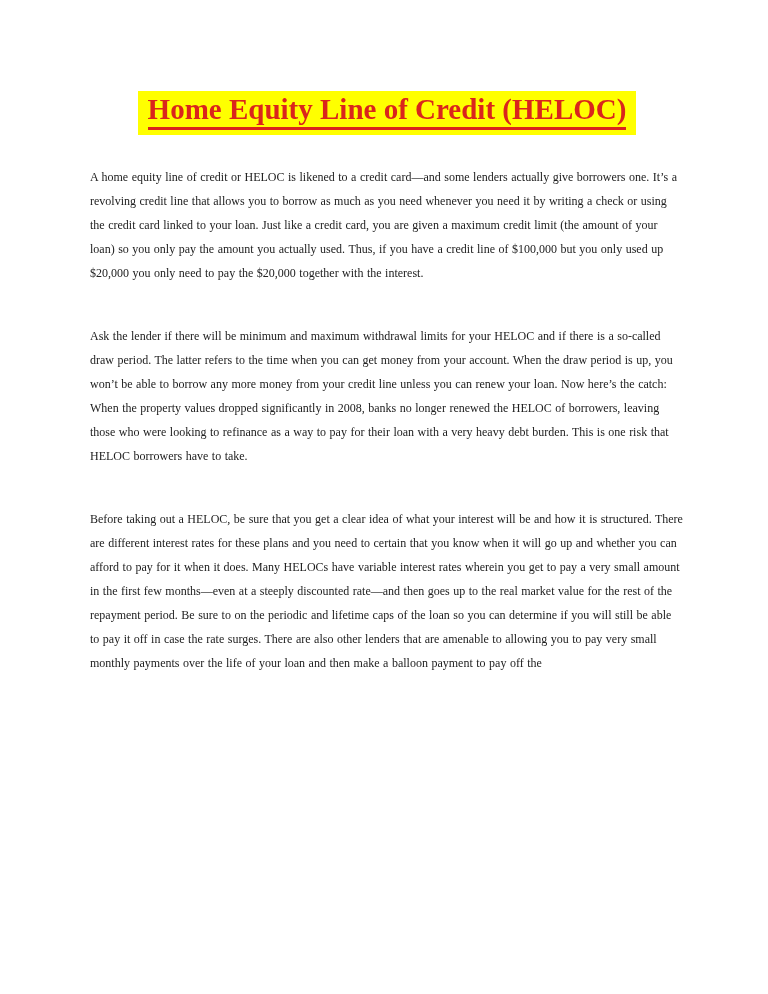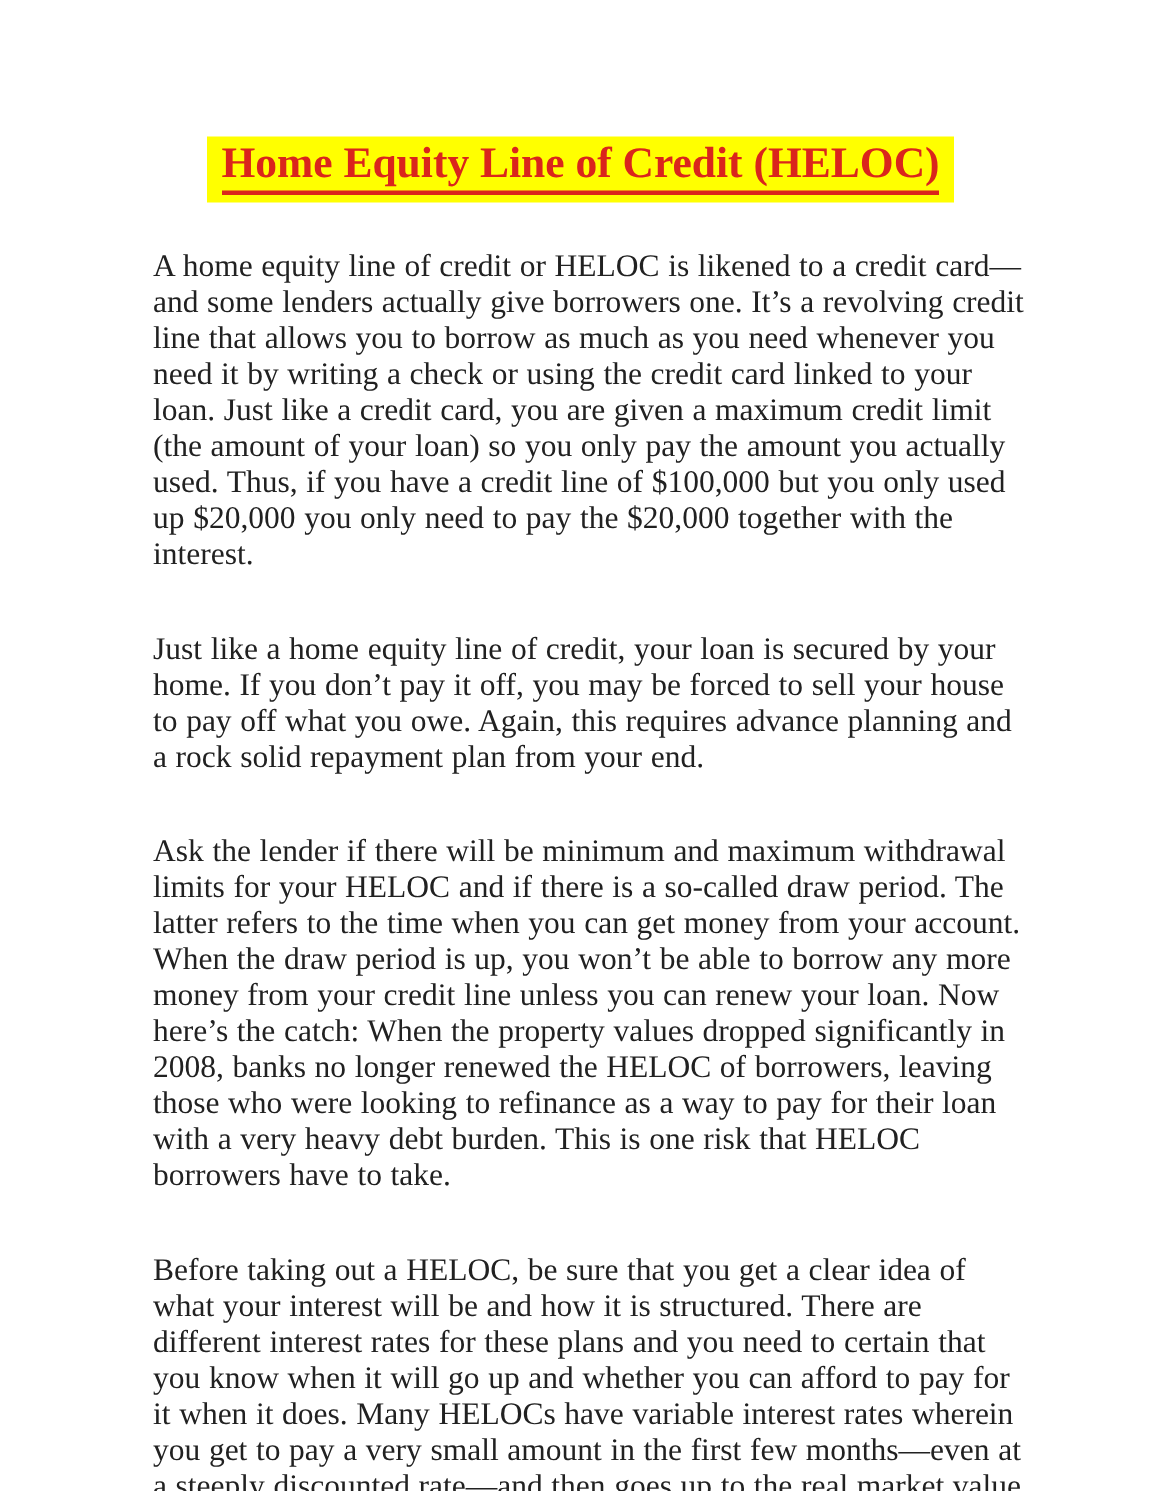--- a/index.html
+++ b/index.html
@@ -34,40 +34,39 @@
   .title-text {
     display: inline-block;
     font-size: 29px;
     font-weight: bold;
     color: #da251c;
     letter-spacing: 0px;
     border-bottom: 3px solid #c2410c;
     padding-bottom: 1px;
   }
   .body-text p {
-    font-size: 21px;
+    font-size: 12px;
     line-height: 24px;
     color: #212121;
-    margin: 0 0 39px 12px;
+    margin: 0 0 39px 0;
     text-align: left;
     word-spacing: 0.5px;
   }
   .body-text p:last-child {
     margin-bottom: 0;
   }
 </style>
 </head>
 <body>
 
 <div class="page">
 
   <div class="title-row">
     <span class="title-highlight" style="background: rgb(255, 255, 0);"><span class="title-text" style="color: rgb(218, 37, 28); border-bottom-color: rgb(218, 37, 28);">Home Equity Line of Credit (HELOC)</span></span>
   </div>
 
   <div class="body-text">
     <p style="color: rgb(33, 33, 33);">A home equity line of credit or HELOC is likened to a credit card—and some lenders actually give borrowers one. It’s a revolving credit line that allows you to borrow as much as you need whenever you need it by writing a check or using the credit card linked to your loan. Just like a credit card, you are given a maximum credit limit (the amount of your loan) so you only pay the amount you actually used. Thus, if you have a credit line of $100,000 but you only used up $20,000 you only need to pay the $20,000 together with the interest.</p>
-    <p style="color: rgb(33, 33, 33);">Just like a home equity line of credit, your loan is secured by your home. If you don’t pay it off, you may be forced to sell your house to pay off what you owe. Again, this requires advance planning and a rock solid repayment plan from your end.</p>
     <p style="color: rgb(33, 33, 33);">Ask the lender if there will be minimum and maximum withdrawal limits for your HELOC and if there is a so-called draw period. The latter refers to the time when you can get money from your account. When the draw period is up, you won’t be able to borrow any more money from your credit line unless you can renew your loan. Now here’s the catch: When the property values dropped significantly in 2008, banks no longer renewed the HELOC of borrowers, leaving those who were looking to refinance as a way to pay for their loan with a very heavy debt burden. This is one risk that HELOC borrowers have to take.</p>
     <p style="color: rgb(33, 33, 33);">Before taking out a HELOC, be sure that you get a clear idea of what your interest will be and how it is structured. There are different interest rates for these plans and you need to certain that you know when it will go up and whether you can afford to pay for it when it does. Many HELOCs have variable interest rates wherein you get to pay a very small amount in the first few months—even at a steeply discounted rate—and then goes up to the real market value for the rest of the repayment period. Be sure to on the periodic and lifetime caps of the loan so you can determine if you will still be able to pay it off in case the rate surges. There are also other lenders that are amenable to allowing you to pay very small monthly payments over the life of your loan and then make a balloon payment to pay off the</p>
   </div>
 
 </div>
 
 </body></html>

